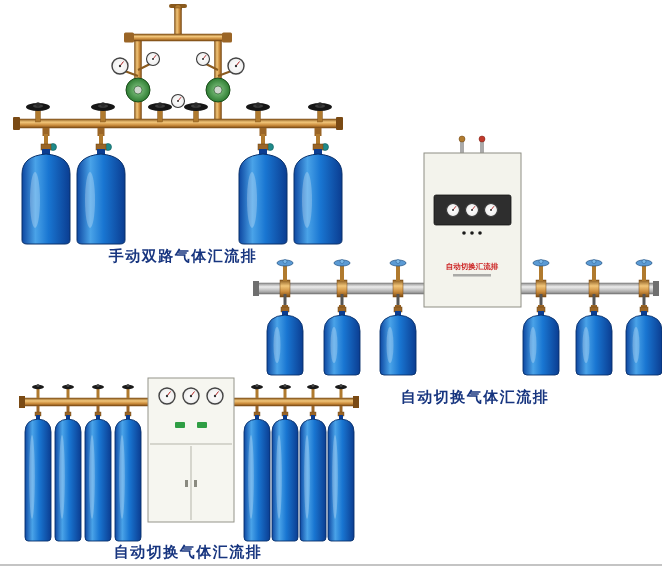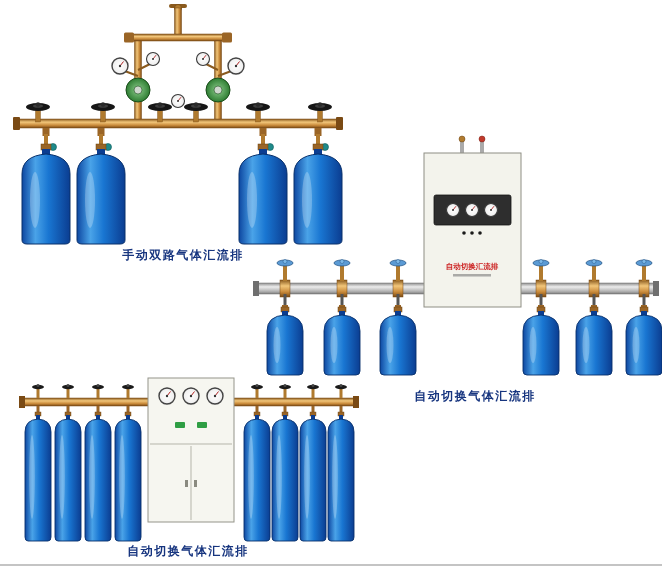--- a/index.html
+++ b/index.html
@@ -3,21 +3,21 @@
 <meta charset="utf-8">
 <style>
   html,body{margin:0;padding:0;background:#fff;}
   .page{
     position:relative;width:662px;height:572px;background:#ffffff;overflow:hidden;
     font-family:"Liberation Sans",sans-serif;
   }
   .art{position:absolute;}
   .caption{
     position:absolute;width:160px;text-align:center;
-    font-size:12px;font-weight:bold;letter-spacing:1.5px;color:#17357f;
+    font-size:15px;font-weight:bold;letter-spacing:1.5px;color:#17357f;
     font-family:"Liberation Sans",sans-serif;
   }
   .cap1{left:103px;top:247px;}
   .cap2{left:395px;top:388px;}
   .cap3{left:108px;top:543px;}
   .bottom-rule{position:absolute;left:0;top:564px;width:662px;height:2px;background:#c4c4c4;}
 </style>
 </head>
 <body>
 

